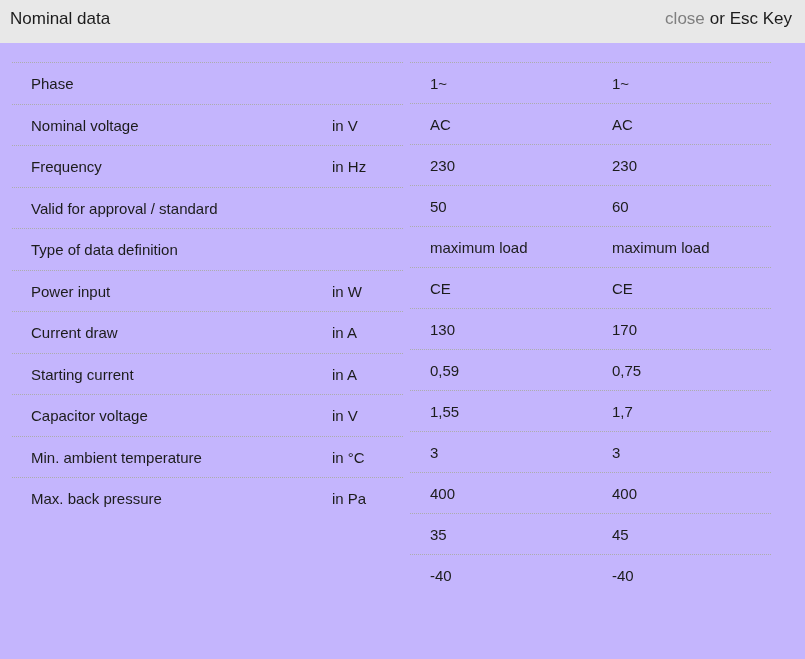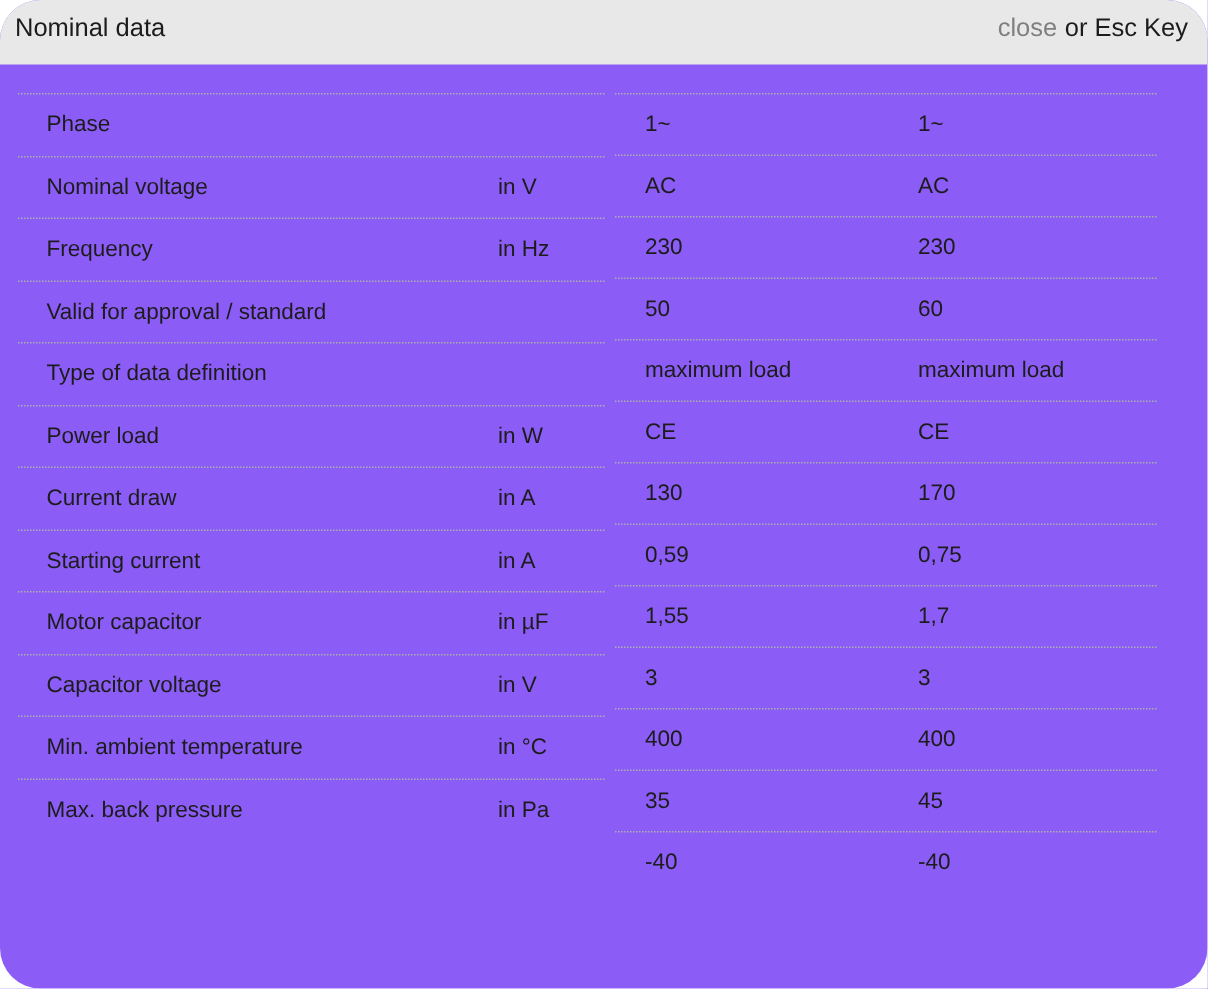--- a/index.html
+++ b/index.html
@@ -1,18 +1,18 @@
 <!DOCTYPE html>
 <html><head>
 <meta charset="utf-8">
 <style>
   html,body { margin:0; padding:0; background:#ffffff; }
   .screen {
-    position:relative; width:805px; height:659px; background:#8b5cf6;
-    font-family:"Liberation Sans", sans-serif; color:#1c1c1c; overflow:hidden;border-radius:27px;
+    position:relative; width:805px; height:659px; background:#c4b5fd;
+    font-family:"Liberation Sans", sans-serif; color:#1c1c1c; overflow:hidden;
   }
   .header {
     position:absolute; left:0; top:0; width:805px; height:43px;
     background:#e8e8e8; box-sizing:border-box;
     padding:9px 13px 0 10px;
     display:flex; justify-content:space-between; align-items:flex-start;
     font-size:17px; line-height:19px;
   }
   .title { color:#1c1c1c; white-space:nowrap; }
   .close-area { white-space:nowrap; }
@@ -73,34 +73,30 @@
       </div>
       <div class="lrow">
         <span class="row-label">Valid for approval / standard</span>
         <span class="row-unit"><span></span><span class="unit-sup"></span></span>
       </div>
       <div class="lrow">
         <span class="row-label">Type of data definition</span>
         <span class="row-unit"><span></span><span class="unit-sup"></span></span>
       </div>
       <div class="lrow">
-        <span class="row-label">Power load</span>
+        <span class="row-label">Power input</span>
         <span class="row-unit"><span>in W</span><span class="unit-sup"></span></span>
       </div>
       <div class="lrow">
         <span class="row-label">Current draw</span>
         <span class="row-unit"><span>in A</span><span class="unit-sup"></span></span>
       </div>
       <div class="lrow">
         <span class="row-label">Starting current</span>
         <span class="row-unit"><span>in A</span><span class="unit-sup"></span></span>
-      </div>
-      <div class="lrow">
-        <span class="row-label">Motor capacitor</span>
-        <span class="row-unit"><span>in µF</span><span class="unit-sup"></span></span>
       </div>
       <div class="lrow">
         <span class="row-label">Capacitor voltage</span>
         <span class="row-unit"><span>in V</span><span class="unit-sup"></span></span>
       </div>
       <div class="lrow">
         <span class="row-label">Min. ambient temperature</span>
         <span class="row-unit"><span>in °C</span><span class="unit-sup"></span></span>
       </div>
       <div class="lrow">

